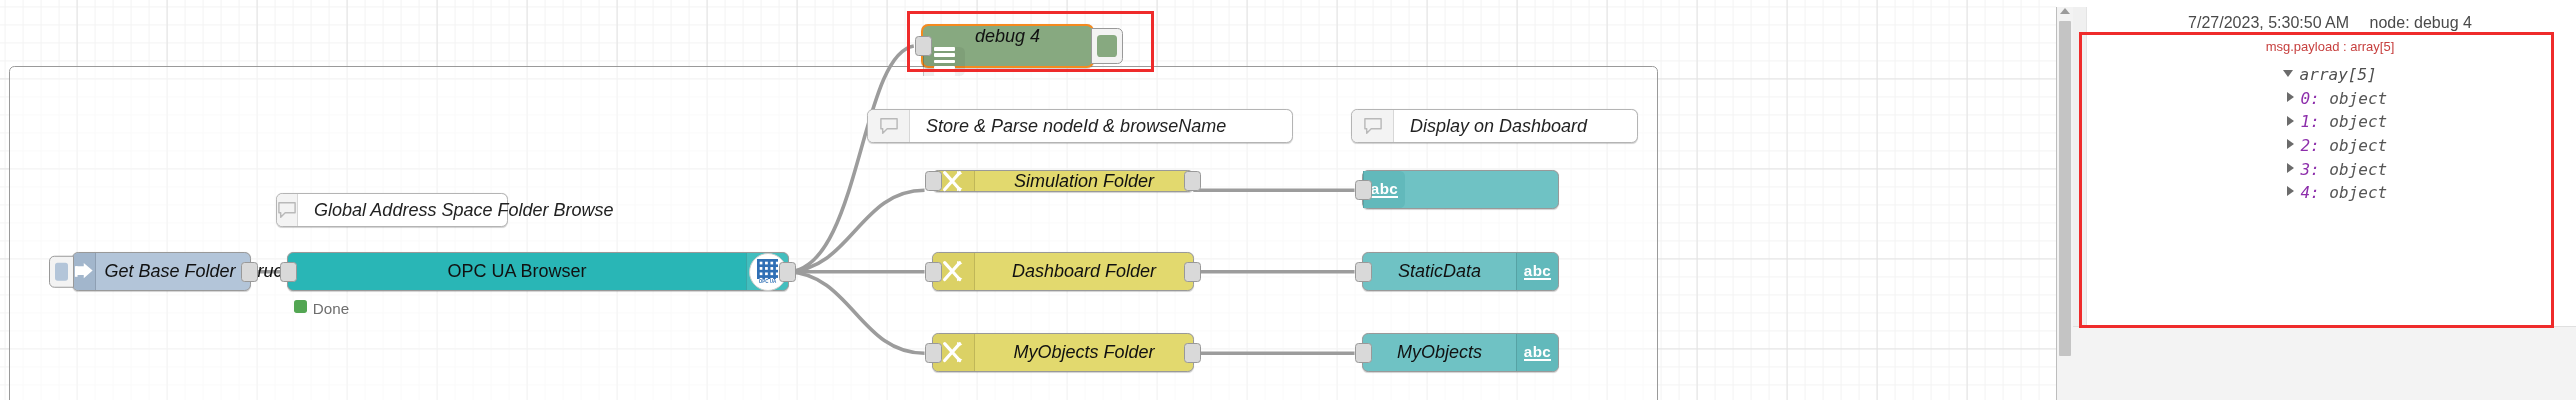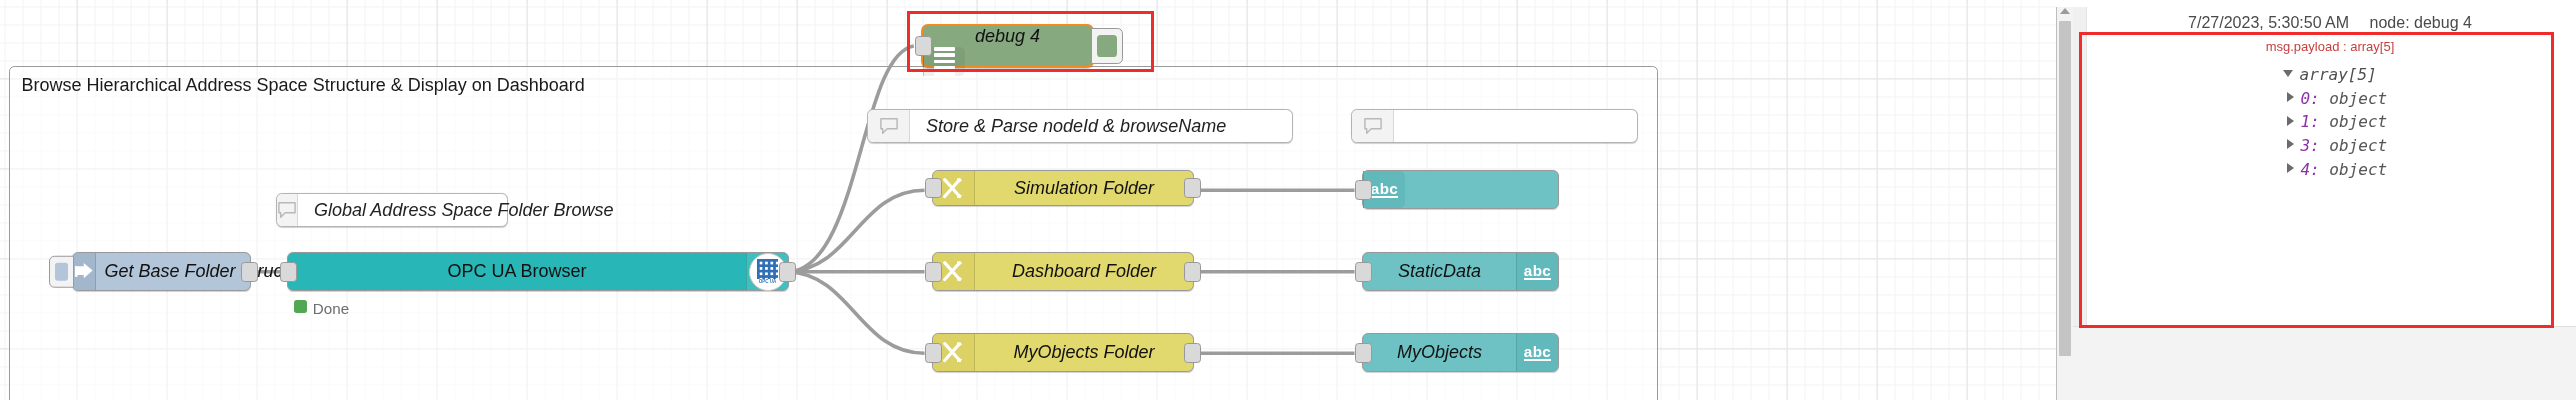--- a/index.html
+++ b/index.html
@@ -198,21 +198,20 @@
   .dbg-row .val{color:#555;font-style:italic;}
 </style>
 </head>
 <body>
 
 <div id="root">
 
   <div id="canvas">
 
     <div class="group-box" style="left:9px;top:66px;width:1649px;height:376px;"></div>
-    <div class="group-label" style="left:21.5px;top:75px;">Browse Hierarchical Address Space Structure &amp; Display on Dashboard</div>
 
     <svg class="wires" viewBox="0 0 2295 447" width="2056" height="401">
 
       <path class="wire" d="M 280,303 C 300,303 300,303 320,303"></path>
 
       <path class="wire" d="M 880,303 C 960,300 960,60 1020,51"></path>
       <path class="wire" d="M 880,303 C 950,300 960,212 1032,212"></path>
       <path class="wire" d="M 880,303 C 930,303 980,303 1032,303"></path>
       <path class="wire" d="M 880,303 C 950,306 960,394 1032,394"></path>
 
@@ -255,20 +254,21 @@
       </div>
       <div class="label">Store &amp; Parse nodeId &amp; browseName</div>
     </div>
 
     <div class="node comment" style="left:1351px;top:109px;width:287px;height:34px;">
       <div class="iconbox">
         <svg width="20" height="18" viewBox="0 0 22 20">
           <path d="M2 2 h18 v11 h-11 l-5 5 v-5 h-2 z" fill="none" stroke="#b9b9b9" stroke-width="1.6" stroke-linejoin="round"></path>
         </svg>
       </div>
+      <div class="label">Display on Dashboard</div>
     </div>
 
     <div class="node inject" style="left:72px;top:252px;width:179px;height:39px;">
       <div class="inject-btn">
           <i></i>
         </div>
       <div class="iconbox">
         <svg width="21.5" height="23" viewBox="0 0 24 26">
           <path d="M3 4 h9 V0.5 L22 9 12 17.5 V14 H3 z" fill="#fff" transform="translate(0,3)"></path>
           <rect x="2" y="7" width="3" height="12" fill="#fff"></rect>
@@ -287,21 +287,21 @@
             <span class="txt">OPC UA</span>
           </span>
       </div>
       <div class="port out"></div>
     </div>
     <div class="status" style="left:294px;top:300px;">
       <span class="dot"></span>
       <span>Done</span>
     </div>
 
-    <div class="node change" style="left:932px;top:170px;width:262px;height:36px;">
+    <div class="node change" style="left:932px;top:170px;width:262px;height:22px;">
       <div class="port in"></div>
       <div class="iconbox">
         <svg width="23" height="25" viewBox="0 0 26 28">
           <path d="M3 4 L20 23 M20 4 L3 23" stroke="#fff" stroke-width="3.6" fill="none" stroke-linecap="round"></path>
           <path d="M17 2 l6 3 -6 3 z" fill="#fff"></path>
           <path d="M17 19 l6 3 -6 3 z" fill="#fff"></path>
         </svg>
       </div>
       <div class="label">Simulation Folder</div>
       <div class="port out"></div>
@@ -380,20 +380,23 @@
           <span class="tri open"></span><span>array[5]</span>
         </div>
 
         <div class="dbg-row lvl1">
           <span class="tri"></span><span class="idx">0:</span> <span class="val">object</span>
         </div>
         <div class="dbg-row lvl1">
           <span class="tri"></span><span class="idx">1:</span> <span class="val">object</span>
         </div>
         <div class="dbg-row lvl1">
+          <span class="tri"></span><span class="idx">2:</span> <span class="val">object</span>
+        </div>
+        <div class="dbg-row lvl1">
           <span class="tri"></span><span class="idx">3:</span> <span class="val">object</span>
         </div>
         <div class="dbg-row lvl1">
           <span class="tri"></span><span class="idx">4:</span> <span class="val">object</span>
         </div>
       </div>
 
     </div>
 
     <div class="annot" style="left:22.4px;top:25px;width:475px;height:296px;"></div>

